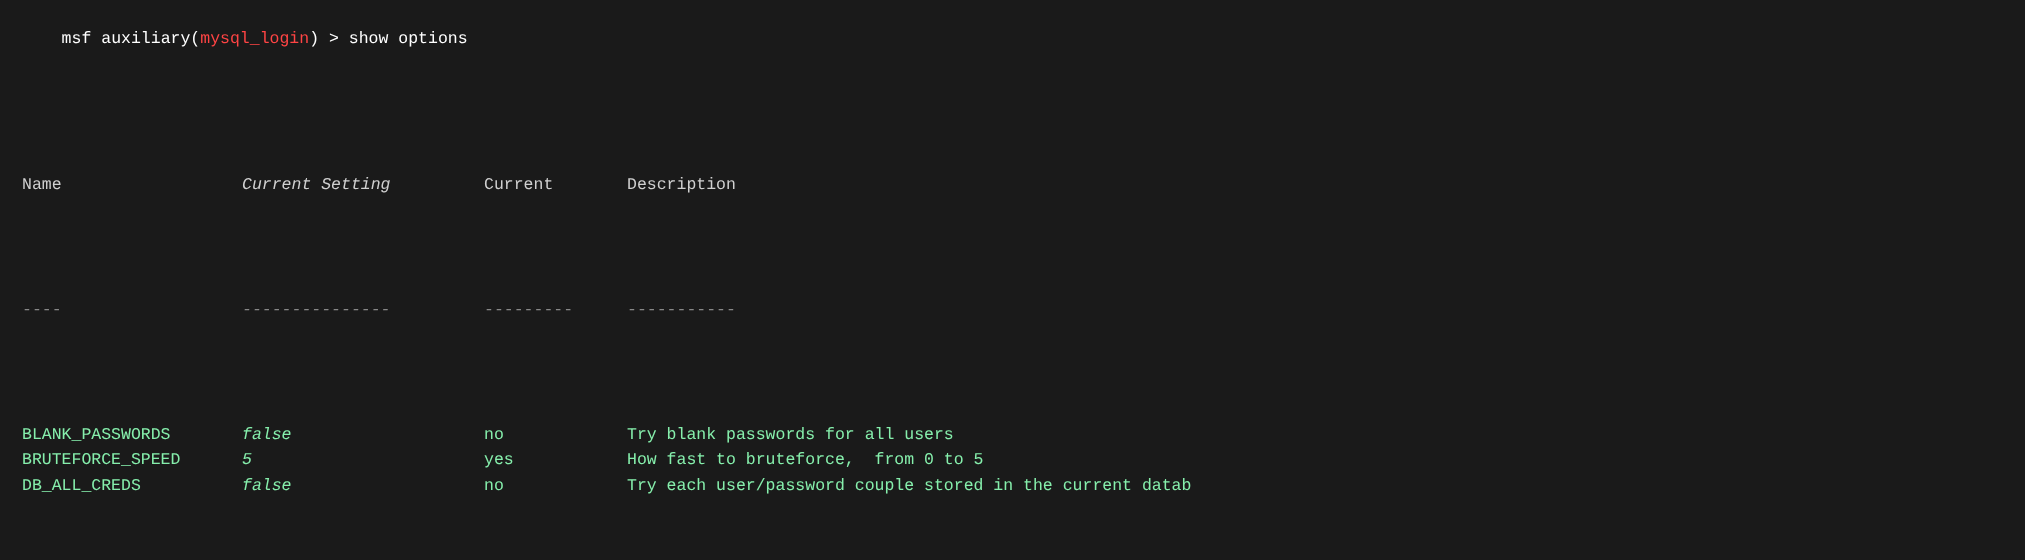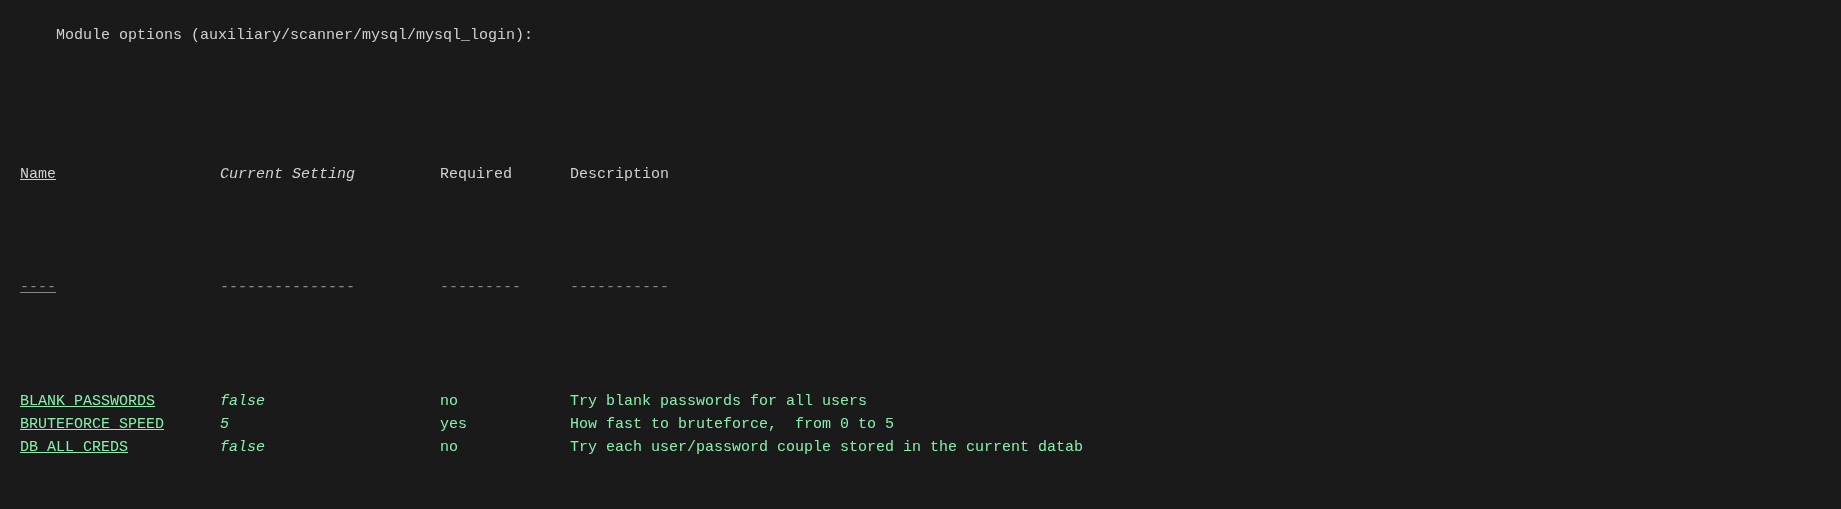--- a/index.html
+++ b/index.html
@@ -72,21 +72,20 @@
       color: #888888;
     }
 
     .data-row {
       color: #86efac;
     }
 
     .col-name {
       display: inline-block;
       width: 200px;
-      text-decoration: underline;
     }
 
     .col-setting {
       display: inline-block;
       width: 220px;
       font-style: italic;
     }
 
     .col-required {
       display: inline-block;
@@ -104,29 +103,29 @@
       line-height: 1.55;
     }
   </style>
 </head>
 <body>
 
 <div class="watermark">K&nbsp;JU</div>
 
 <div class="terminal">
 
+  <div class="prompt-line">
+    <span class="white-text">msf auxiliary(</span><span class="red-text">mysql_login</span><span class="white-text">) &gt; show options</span>
+  </div>
 
-  <div class="module-line">
-    <span>Module options (auxiliary/scanner/mysql/mysql_login):</span>
-  </div>
 
   <div class="table-container">
 
     
-    <span class="table-row-line header-row"><span class="col-name">Name</span><span class="col-setting">Current Setting</span><span class="col-required">Required</span><span class="col-description">Description</span></span>
+    <span class="table-row-line header-row"><span class="col-name">Name</span><span class="col-setting">Current Setting</span><span class="col-required">Current</span><span class="col-description">Description</span></span>
 
     
     <span class="table-row-line dashes-row"><span class="col-name">----</span><span class="col-setting">---------------</span><span class="col-required">---------</span><span class="col-description">-----------</span></span>
 
     
     <div id="table-rows"><span class="table-row-line data-row"><span class="col-name">BLANK_PASSWORDS</span><span class="col-setting">false</span><span class="col-required">no</span><span class="col-description">Try blank passwords for all users</span></span><span class="table-row-line data-row"><span class="col-name">BRUTEFORCE_SPEED</span><span class="col-setting">5</span><span class="col-required">yes</span><span class="col-description">How fast to bruteforce,  from 0 to 5</span></span><span class="table-row-line data-row"><span class="col-name">DB_ALL_CREDS</span><span class="col-setting">false</span><span class="col-required">no</span><span class="col-description">Try each user/password couple stored in the current datab</span></span></div>
 
   </div>
 </div>
 

